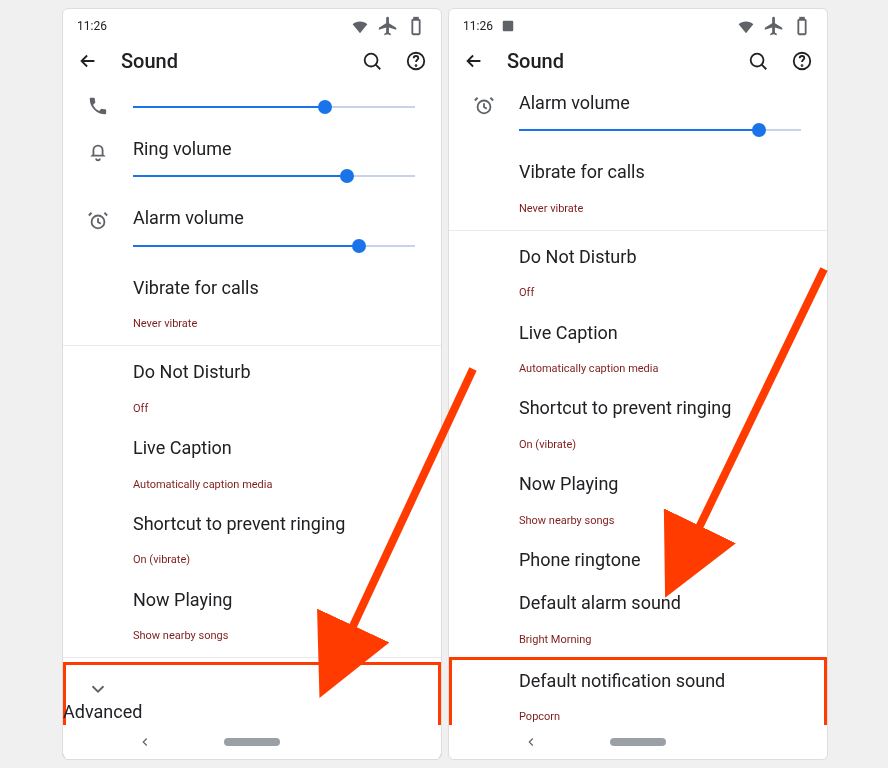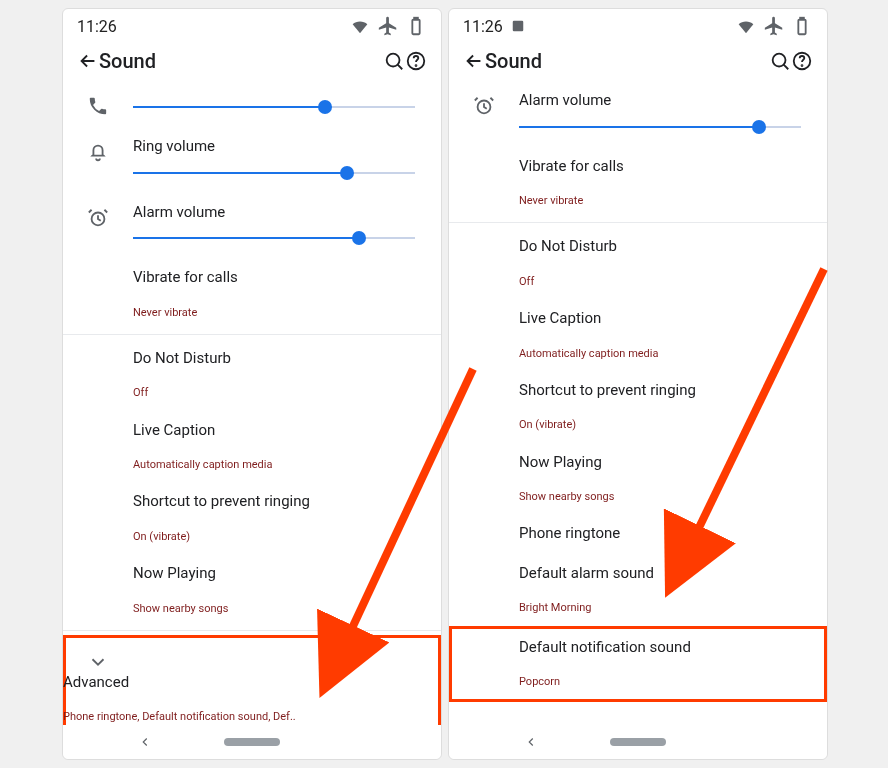--- a/index.html
+++ b/index.html
@@ -21,50 +21,51 @@
     top: 8px;
     height: 752px;
   }
   .device-left { left: 62px; }
   .device-right { left: 448px; }
   .inner { position: relative; height: 100%; overflow: hidden; border-radius: 6px; }
   .statusbar {
     display: flex;
     justify-content: space-between;
     align-items: center;
-    font-size: 16px;
+    font-size: 12px;
     padding: 6px 14px 2px;
     color: #222;
   }
   .statusbar .icons { display: flex; gap: 6px; align-items: center; }
   .appbar {
     display: flex;
     align-items: center;
     padding: 10px 14px 8px;
+    gap: 22px;
   }
   .appbar .title { font-size: 20px; font-weight: 500; color: #202124; flex: 1; }
   .icon { width: 22px; height: 22px; display: inline-flex; align-items: center; justify-content: center; color: #5f6368; }
   .icon svg { width: 100%; height: 100%; }
   .icon-dark { color: #202124; }
   .list { }
   .row {
     display: flex;
     align-items: flex-start;
     padding: 10px 18px 10px 0;
   }
   .row .lead {
     width: 70px;
     display: flex;
     justify-content: center;
     padding-top: 4px;
     color: #5f6368;
     flex-shrink: 0;
   }
   .row .body { flex: 1; min-width: 0; }
-  .row .primary { font-size: 15px; color: #202124; line-height: 1.3; }
+  .row .primary { font-size: 18px; color: #202124; line-height: 1.3; }
   .row .secondary {
     font-size: 11px; color: #7f1d1d; line-height: 1.3; margin-top: 18px;
     white-space: nowrap; overflow: hidden; text-overflow: ellipsis;
   }
   .slider {
     position: relative;
     height: 20px;
     margin-top: 6px;
     margin-right: 8px;
   }

